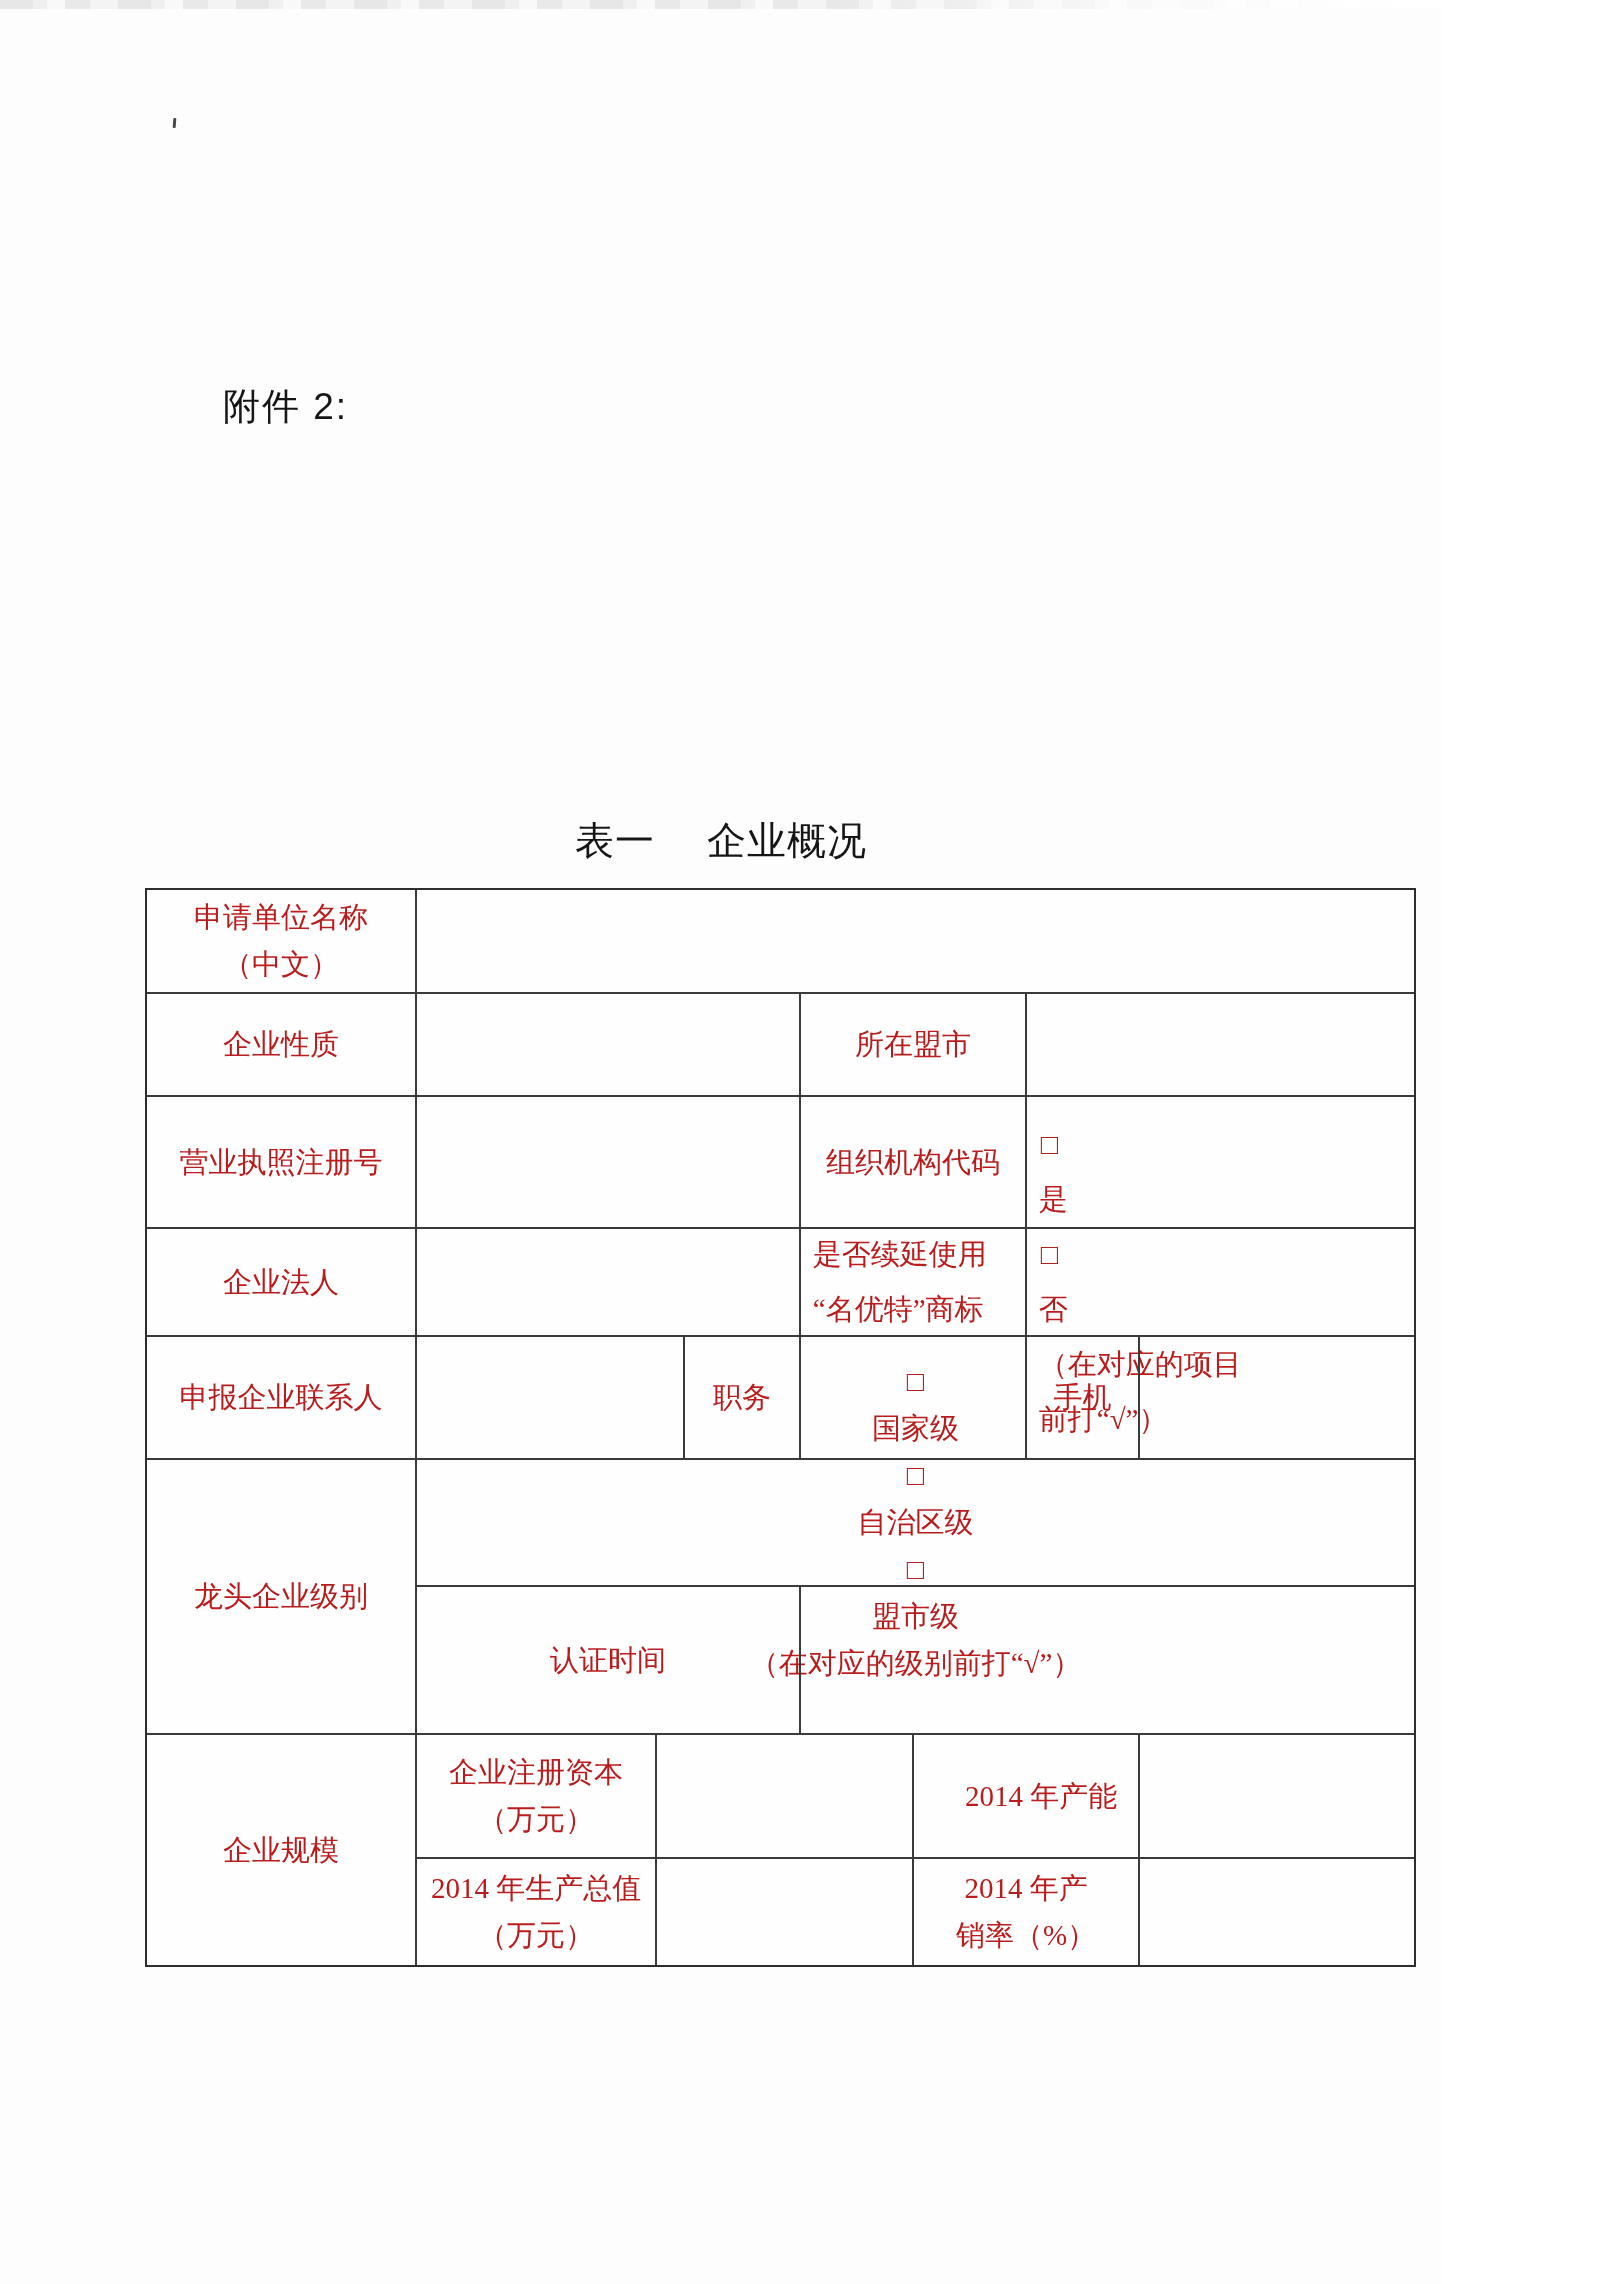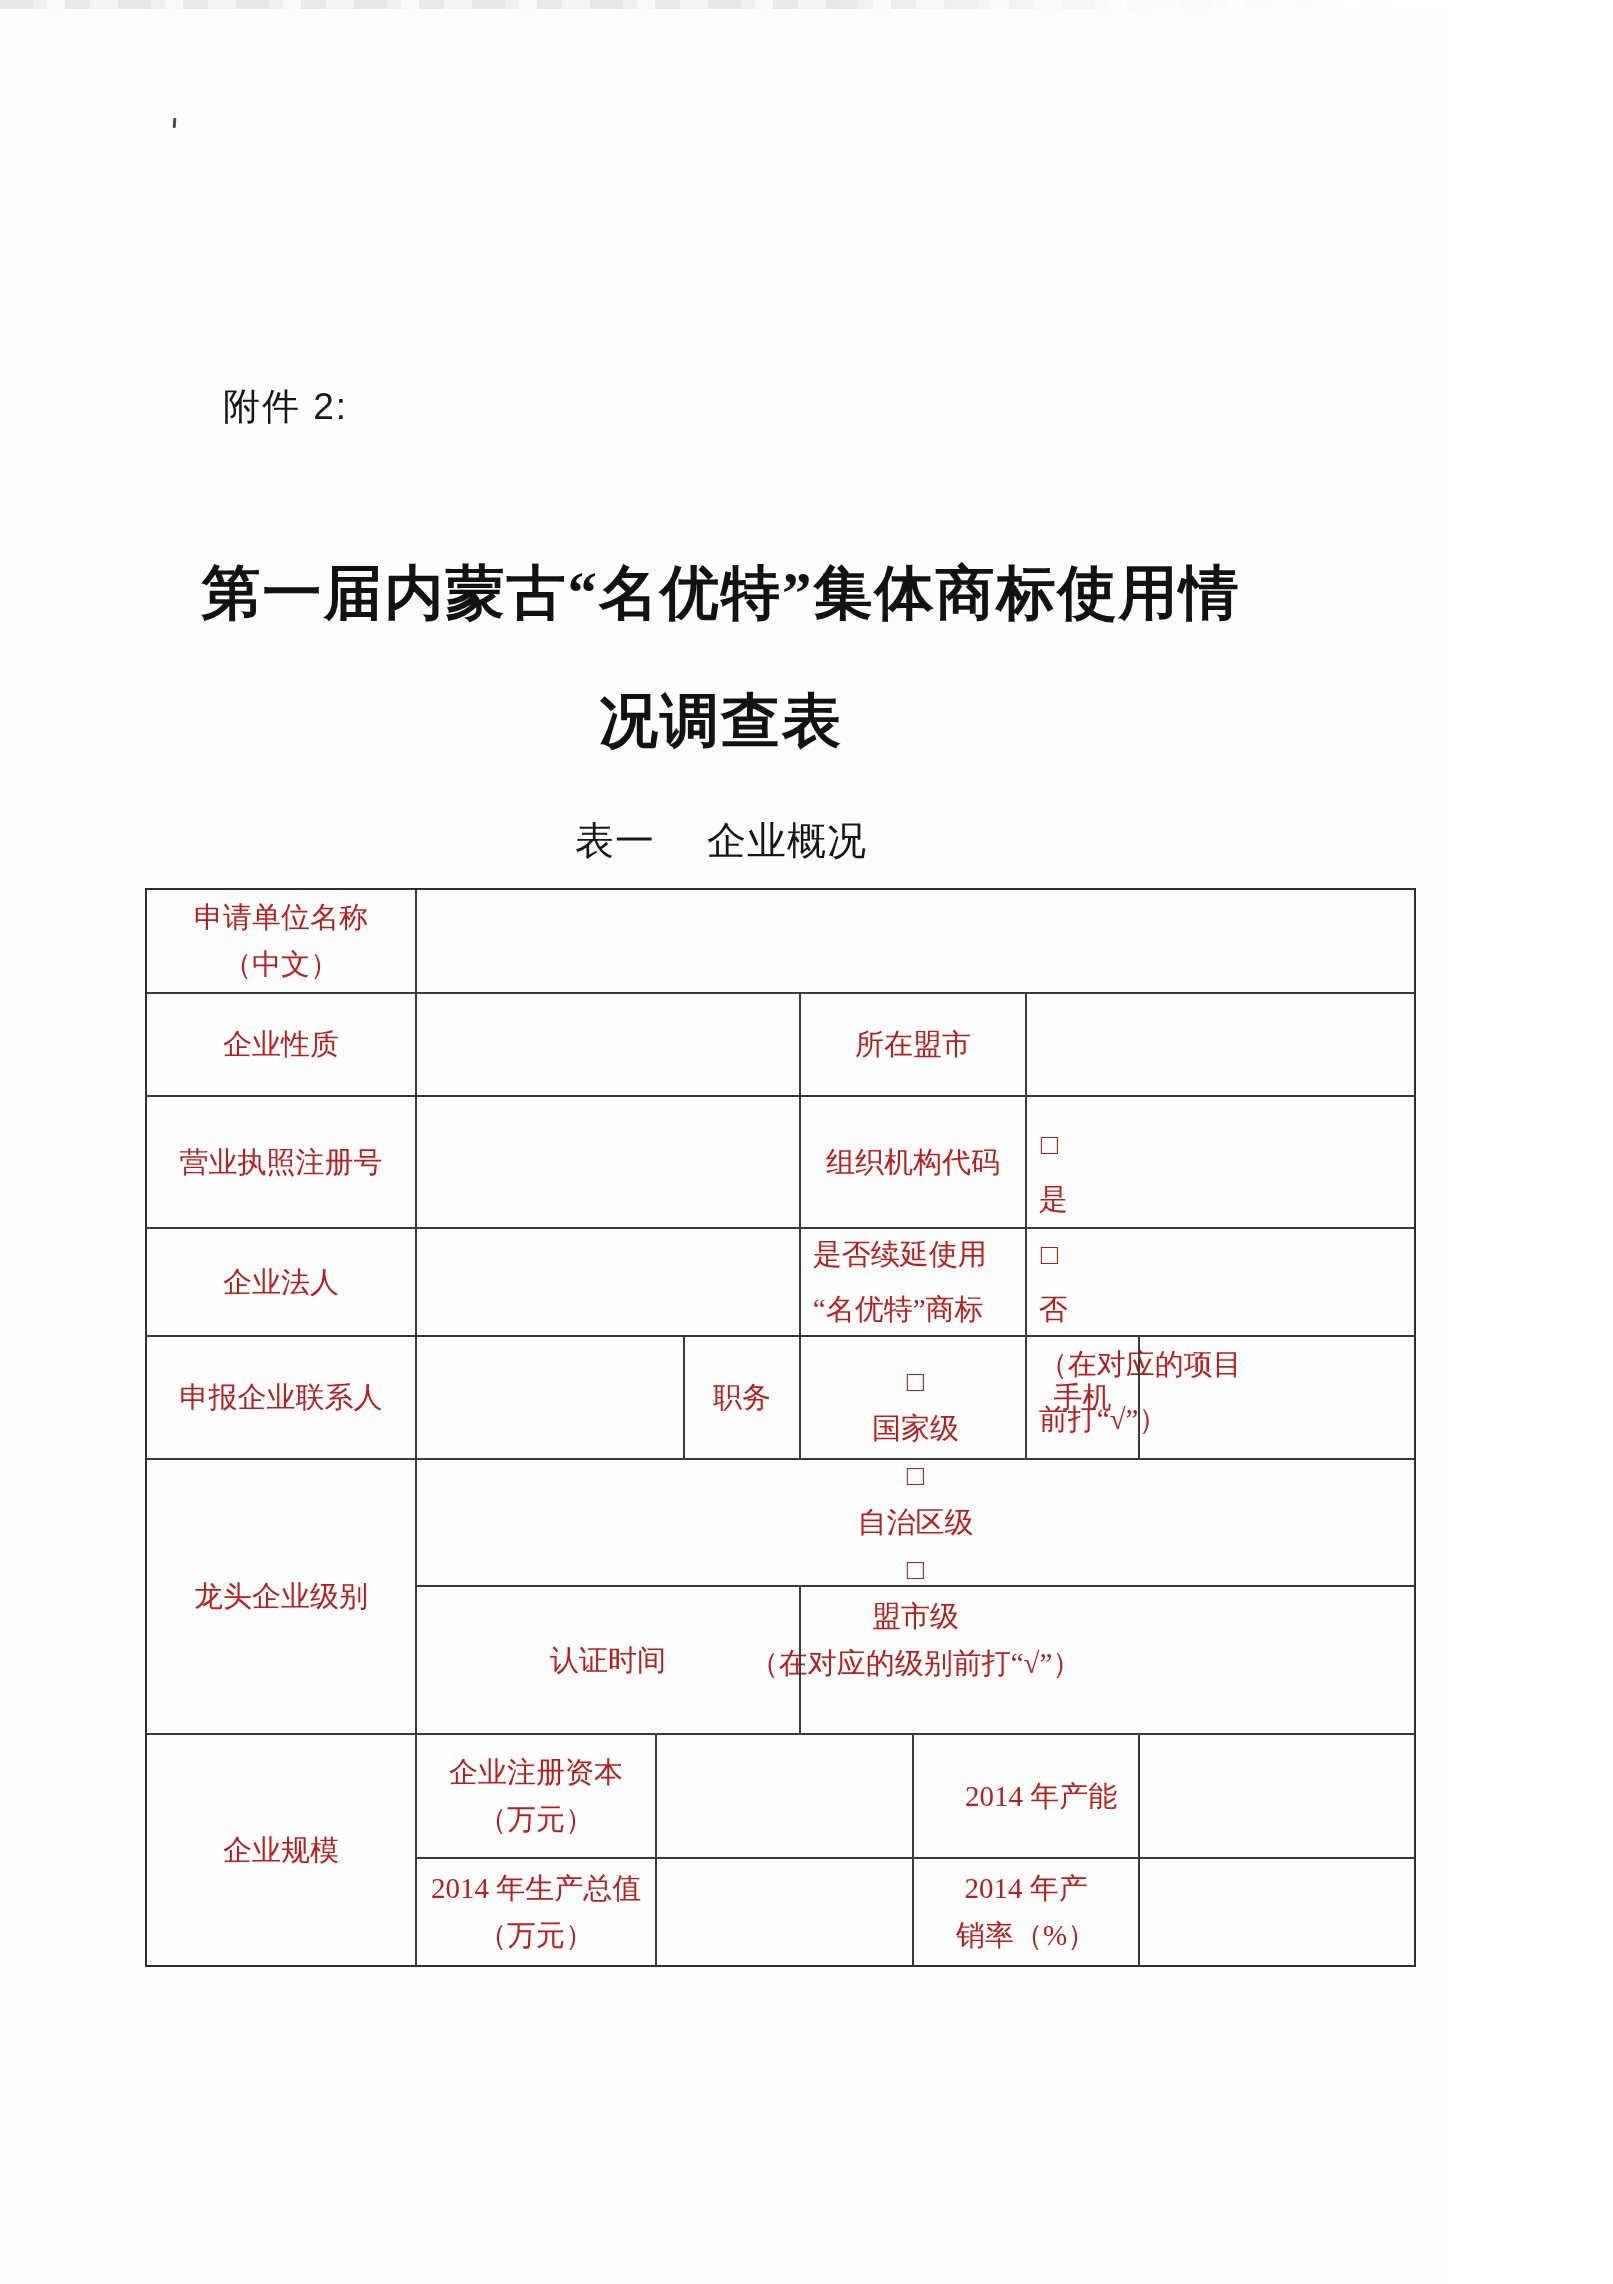--- a/index.html
+++ b/index.html
@@ -71,24 +71,20 @@
 </head>
 <body>
 
 <div class="page">
 
   <div class="scan-strip"></div>
   <div class="speck"></div>
 
   <div class="attachment">附件 2:</div>
 
-  <h1 class="title">
-    <span class="tl">第一届内蒙古“名优特”集体商标使用情</span>
-    <span class="tl tl2">况调查表</span>
-  </h1>
 
   <div class="subtitle">表一　 企业概况</div>
 
   <div class="tbl">
 
     <div class="c p-r1c1">
       <span>申请单位名称</span>
       <span>（中文）</span>
     </div>
     <div class="c er p-r1v"></div>

